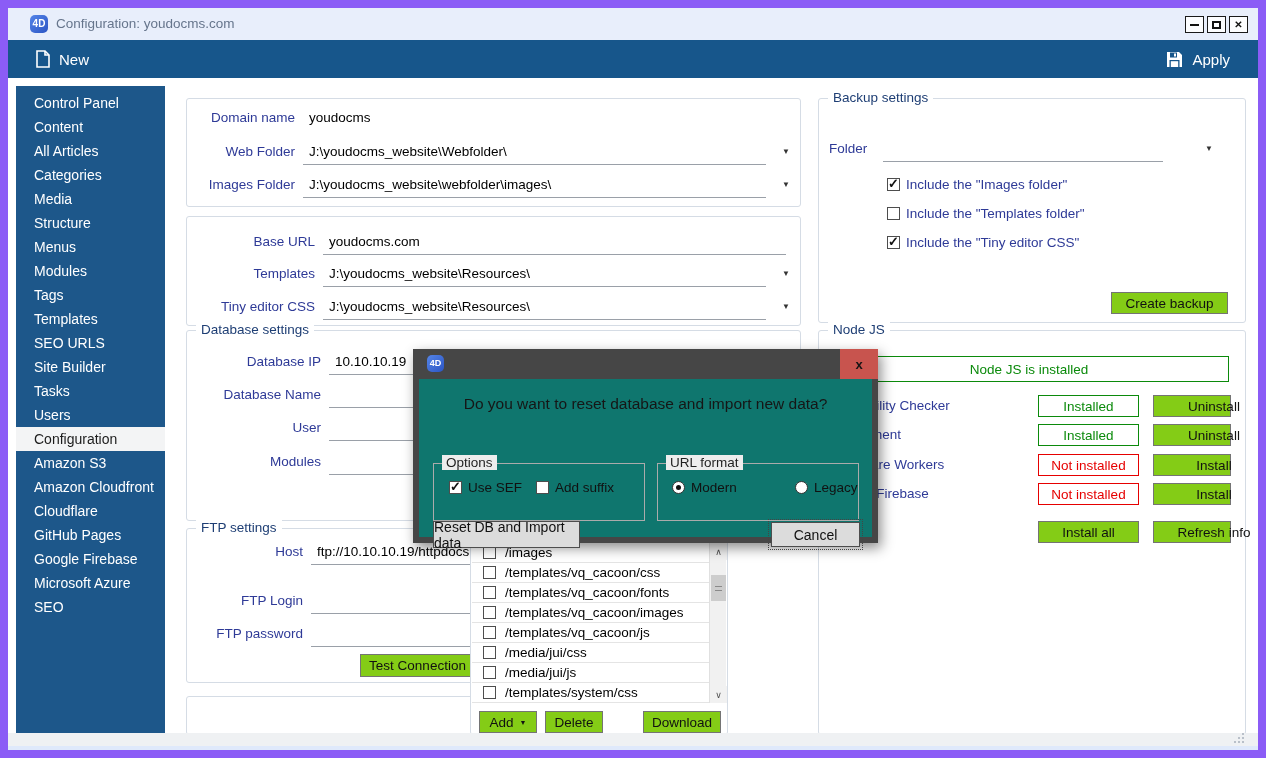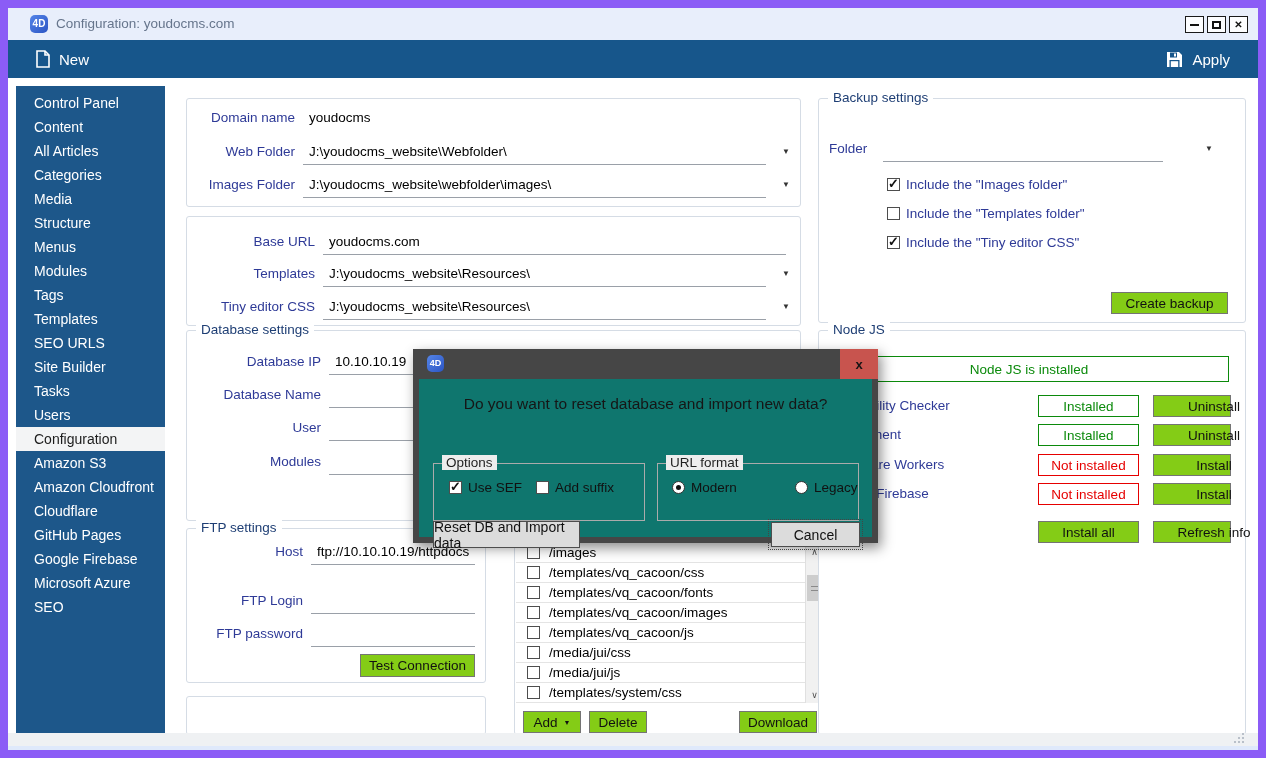--- a/index.html
+++ b/index.html
@@ -44,21 +44,21 @@
 
   
   .panel{ position:absolute; background:#fff; border:1px solid #d5dce5; border-radius:3px; }
   .panel-title{ position:absolute; top:-9px; left:9px; background:#fff; padding:0 5px;
                 font-size:13.5px; color:#1e3e74; white-space:nowrap; }
   #p-domain{ left:178px; top:90px;  width:615px; height:109px; }
   #p-url   { left:178px; top:208px; width:615px; height:110px; }
   #p-db    { left:178px; top:322px; width:615px; height:191px; }
   #p-ftp   { left:178px; top:520px; width:300px; height:155px; }
   #p-note  { left:178px; top:688px; width:300px; height:39px;  }
-  #p-files { left:506px; top:520px; width:310px; height:207px;padding-left:36px; }
+  #p-files { left:462px; top:520px; width:258px; height:207px;padding-left:36px; }
   #p-backup{ left:810px; top:90px;  width:428px; height:225px; }
   #p-node  { left:810px; top:322px; width:428px; height:405px; }
 
   .frow{ position:absolute; left:8px; right:8px; height:26px; }
   .flabel{ position:absolute; top:0; line-height:26px; font-size:13.5px; color:#2e3a97;
            text-align:right; white-space:nowrap; }
   .fvalue{ position:absolute; top:0; line-height:26px; font-size:13.5px; color:#000;
            white-space:nowrap; }
   .fline{ position:absolute; bottom:0; border-bottom:1px solid #9aa0a8; }
   .combo-arrow{ position:absolute; right:2px; top:8px; font-size:8px; color:#333; }

